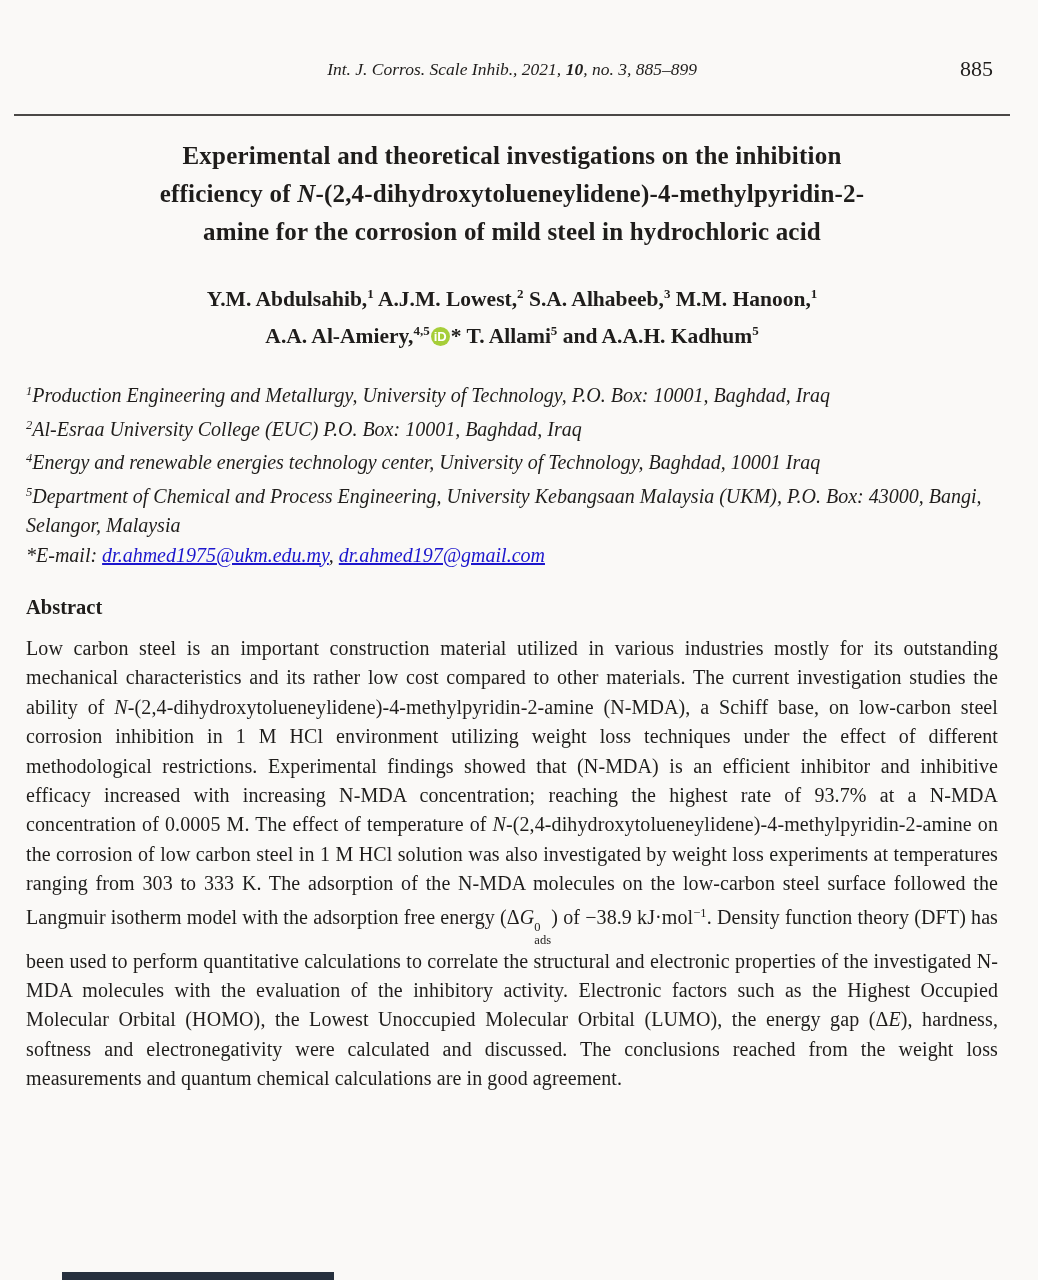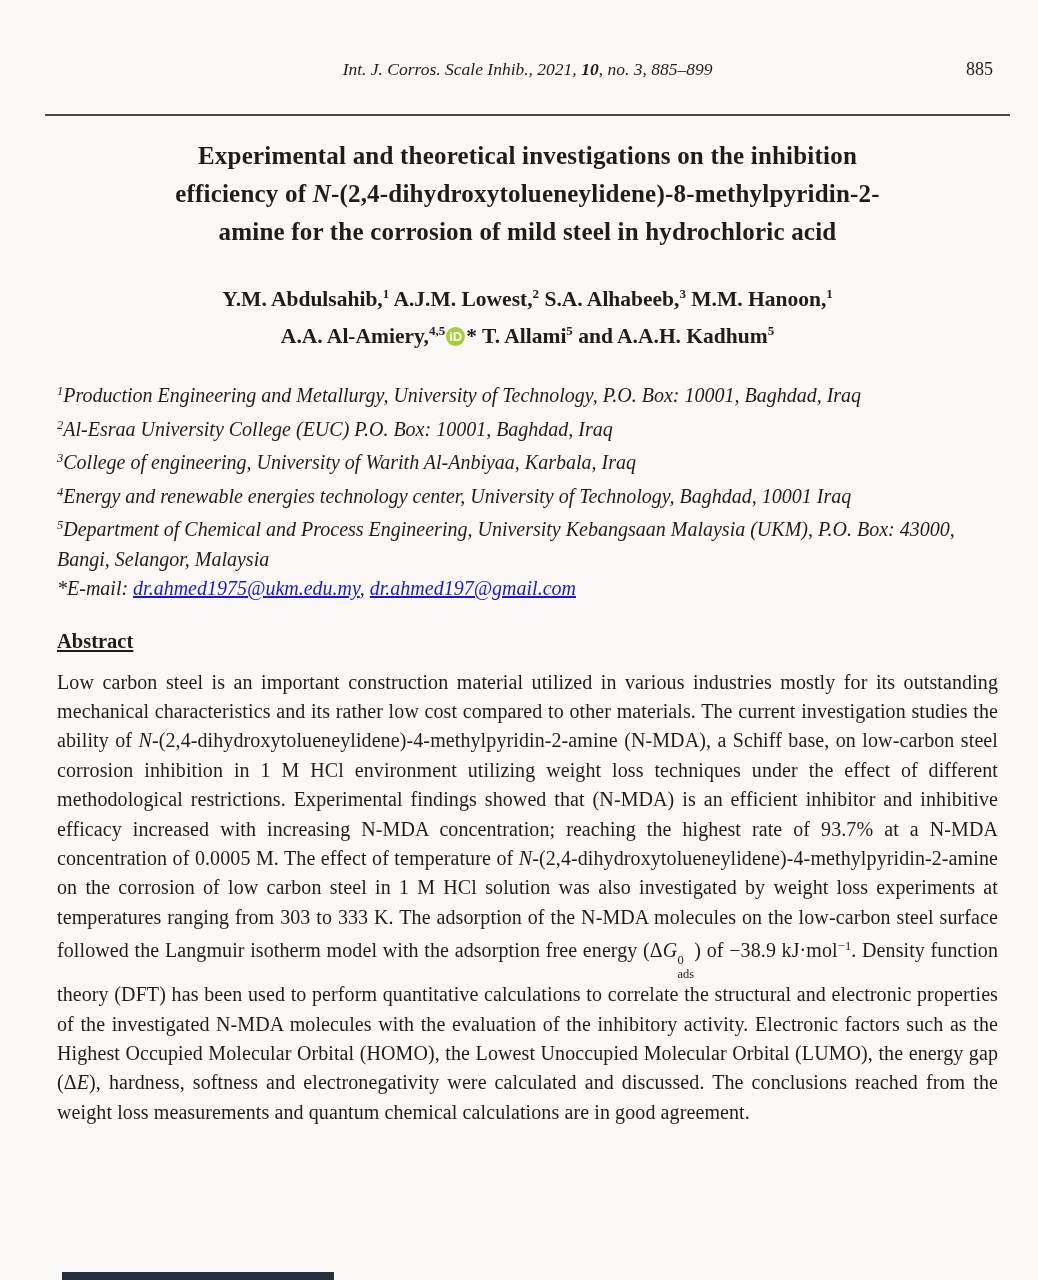--- a/index.html
+++ b/index.html
@@ -9,36 +9,36 @@
   }
   .page {
     position: relative;
     width: 1038px;
     height: 1280px;
     margin: 0 auto;
     background: #faf9f7;
     color: #1f1d1b;
     overflow: hidden;
     box-sizing: border-box;
-    padding: 58px 40px 0 57px;
+    padding: 58px 40px 0 26px;
   }
   
   .journal-header {
     position: relative;
     text-align: center;
     font-size: 17.5px;
     line-height: 22px;
     font-style: italic;
   }
   .journal-header .vol { font-weight: bold; }
   .journal-header .page-num {
     position: absolute;
     right: 5px; top: 0;
     font-style: normal;
-    font-size: 18px;
+    font-size: 22px;
   }
   .rule {
     border: none;
     border-top: 2px solid #4a4846;
     margin: 34px -12px 0 -12px;
   }
   
   .title {
     margin-top: 21px;
     text-align: center;
@@ -84,21 +84,20 @@
     color: #1c16cd;
     text-decoration: underline;
     cursor: pointer;
     margin-top: 8px;
   }
   
   .abstract-heading {
     margin-top: 26px;
     font-weight: bold;
     font-size: 20.5px;
-    text-decoration: underline;
   }
   .abstract-body {
     margin-top: 15px;
     font-size: 20px;
     line-height: 29.4px;
     text-align: justify;
     letter-spacing: 0.1px;
   }
   .abstract-body .it { font-style: italic; }
   .abstract-body sup { font-size: 12.5px; vertical-align: 7px; }
@@ -127,33 +126,32 @@
 
   <div class="journal-header">
     <span><span>Int. J. Corros. Scale Inhib., 2021, </span><span class="vol">10</span><span>, no. 3, 885–899</span></span>
     <span class="page-num">885</span>
   </div>
 
   <hr class="rule">
 
   <div class="title">
     <div><span>Experimental and theoretical investigations on the inhibition</span></div>
-    <div><span>efficiency of </span><span class="it">N</span><span>-(2,4-dihydroxytolueneylidene)-8-methylpyridin-2-</span></div>
+    <div><span>efficiency of </span><span class="it">N</span><span>-(2,4-dihydroxytolueneylidene)-4-methylpyridin-2-</span></div>
     <div><span>amine for the corrosion of mild steel in hydrochloric acid</span></div>
   </div>
 
   <div class="authors">
     <div><span>Y.M. Abdulsahib,</span><sup>1</sup><span> A.J.M. Lowest,</span><sup>2</sup><span> S.A. Alhabeeb,</span><sup>3</sup><span> M.M. Hanoon,</span><sup>1</sup></div>
     <div><span>A.A. Al-Amiery,</span><sup>4,5</sup><span class="orcid">iD</span><span>*</span><span> T. Allami</span><sup>5</sup><span> and A.A.H. Kadhum</span><sup>5</sup></div>
   </div>
 
   <div class="affiliations">
     <div><sup>1</sup><span>Production Engineering and Metallurgy, University of Technology, P.O. Box: 10001, Baghdad, Iraq</span></div>
     <div><sup>2</sup><span>Al-Esraa University College (EUC) P.O. Box: 10001, Baghdad, Iraq</span></div>
-    <div><sup>3</sup><span>College of engineering, University of Warith Al-Anbiyaa, Karbala, Iraq</span></div>
     <div><sup>4</sup><span>Energy and renewable energies technology center, University of Technology, Baghdad, 10001 Iraq</span></div>
     <div><sup>5</sup><span>Department of Chemical and Process Engineering, University Kebangsaan Malaysia (UKM), P.O. Box: 43000, Bangi, Selangor, Malaysia</span></div>
     <div class="email-line"><span>*E-mail: </span><a class="email-link">dr.ahmed1975@ukm.edu.my</a><span>, </span><a class="email-link">dr.ahmed197@gmail.com</a></div>
   </div>
 
   <div class="abstract-heading">Abstract</div>
 
   <div class="abstract-body"><span>Low carbon steel is an important construction material utilized in various industries mostly for its outstanding mechanical characteristics and its rather low cost compared to other materials. The current investigation studies the ability of </span><span class="it">N</span><span>-(2,4-dihydroxytolueneylidene)-4-methylpyridin-2-amine (N-MDA), a Schiff base, on low-carbon steel corrosion inhibition in 1 M HCl environment utilizing weight loss techniques under the effect of different methodological restrictions. Experimental findings showed that (N-MDA) is an efficient inhibitor and inhibitive efficacy increased with increasing N-MDA concentration; reaching the highest rate of 93.7% at a N-MDA concentration of 0.0005 M. The effect of temperature of </span><span class="it">N</span><span>-(2,4-dihydroxytolueneylidene)-4-methylpyridin-2-amine on the corrosion of low carbon steel in 1 M HCl solution was also investigated by weight loss experiments at temperatures ranging from 303 to 333 K. The adsorption of the N-MDA molecules on the low-carbon steel surface followed the Langmuir isotherm model with the adsorption free energy (Δ</span><span class="it">G</span><span class="supsub">
         <span class="ss-sup">0</span>
         <span class="ss-sub">ads</span>

